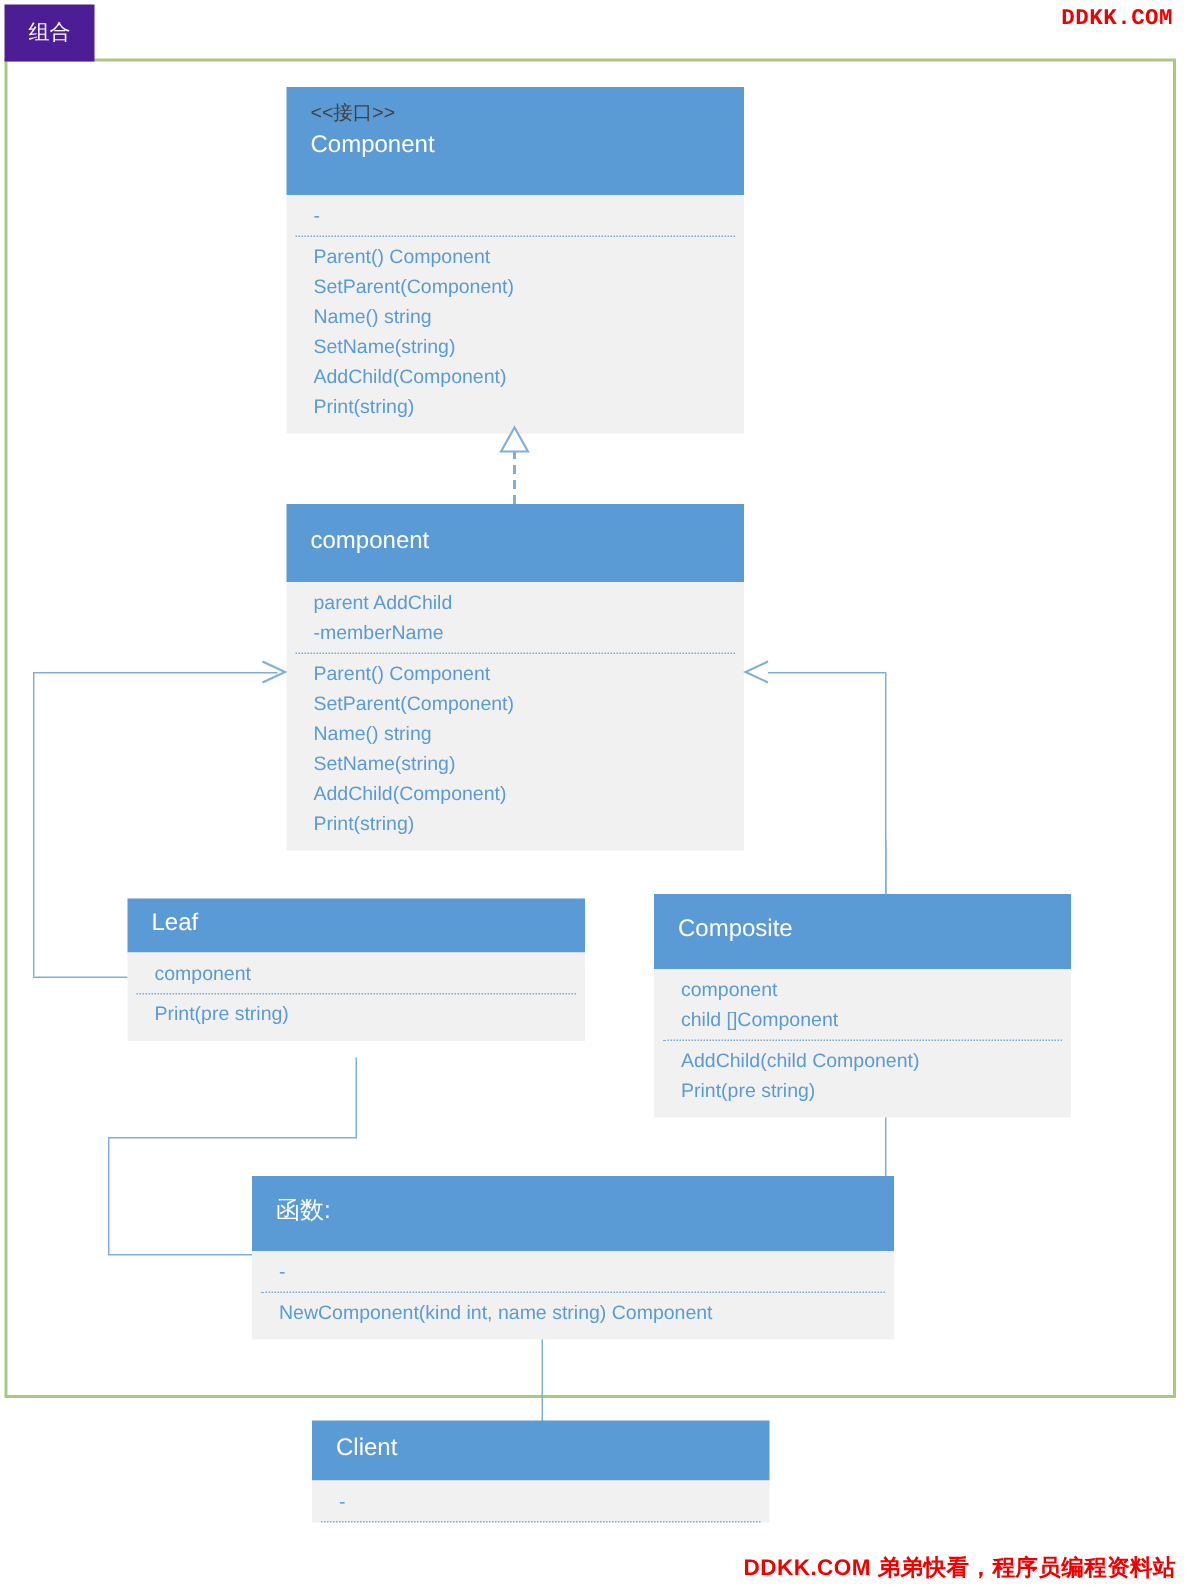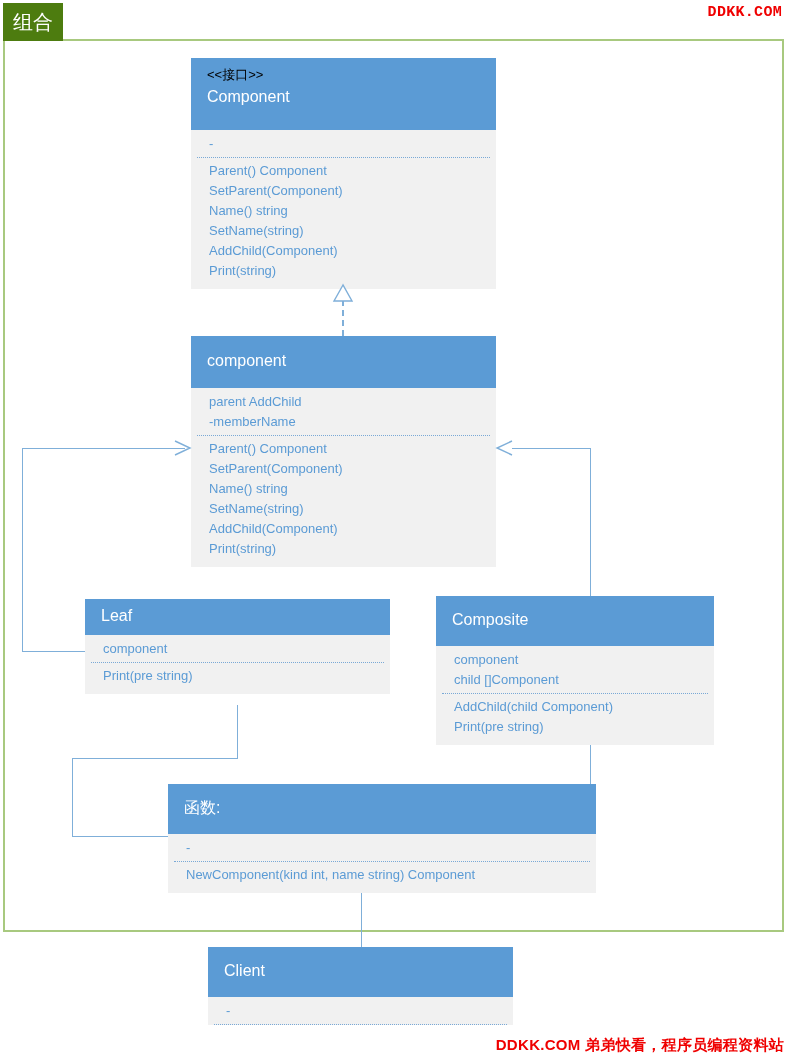--- a/index.html
+++ b/index.html
@@ -47,23 +47,23 @@
     border: 2px solid #a8c97f;
     box-sizing: border-box;
     background: transparent;
   }
   .frame-tab {
     position: absolute;
     left: 3px;
     top: 3px;
     width: 60px;
     height: 38px;
-    background: #4d7c0f;
+    background: #4c1d95;
     color: #ffffff;
-    font-size: 20px;
+    font-size: 14px;
     display: flex;
     align-items: center;
     justify-content: center;
     box-sizing: border-box;
     z-index: 5;
   }
 
   
   .uml {
     position: absolute;
@@ -72,21 +72,21 @@
   }
   .uml-header {
     background: #5b9bd5;
     color: #ffffff;
     padding: 8px 14px 10px 16px;
     box-sizing: border-box;
   }
   .uml-stereotype {
     font-size: 13px;
     line-height: 18px;
-    color: #000000;
+    color: #404040;
     margin-bottom: 2px;
   }
   .uml-title {
     font-size: 16px;
     line-height: 22px;
     color: #ffffff;
   }
   .uml-body {
     background: #f1f1f1;
     box-sizing: border-box;
@@ -258,21 +258,21 @@
       <div class="uml-row">-</div>
     </div>
     <div class="uml-sep"></div>
     <div class="uml-ops">
       <div class="uml-row">NewComponent(kind int, name string) Component</div>
     </div>
   </div>
 </div>
 
 <div class="uml" style="left:208px; top:947px; width:305px;">
-  <div class="uml-header" style="height:50px; display:flex; align-items:center;">
+  <div class="uml-header" style="height:40px; display:flex; align-items:flex-start;">
     <div class="uml-title">Client</div>
   </div>
   <div class="uml-body">
     <div class="uml-attrs">
       <div class="uml-row">-</div>
     </div>
     <div class="uml-sep"></div>
   </div>
 </div>
 

